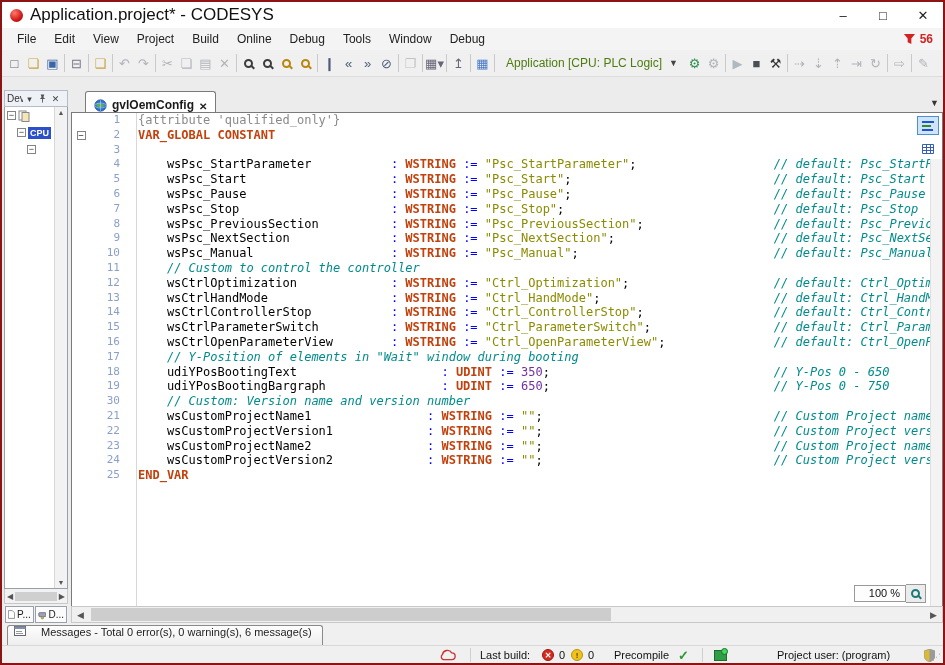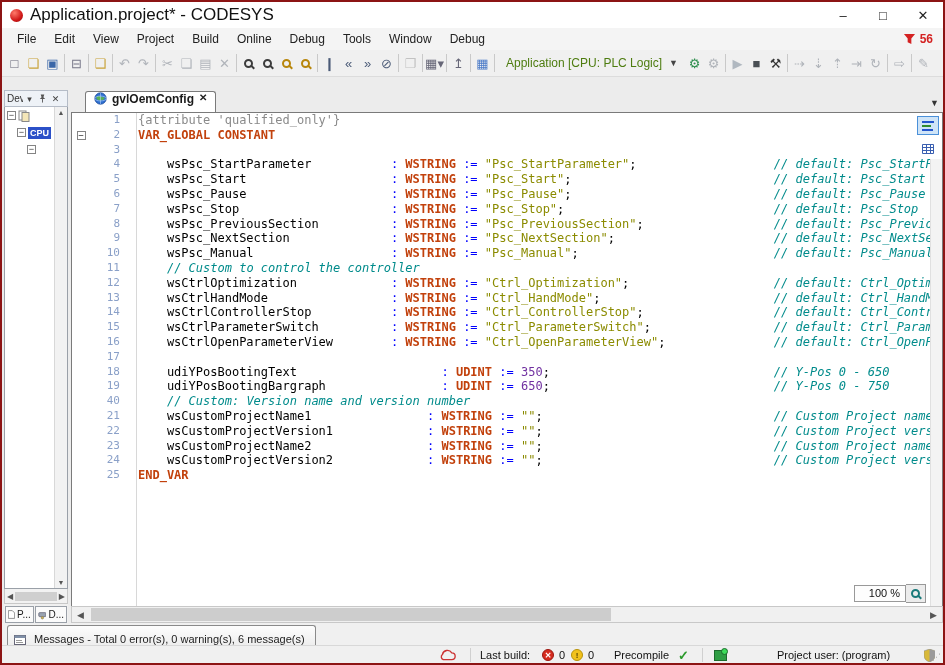--- a/index.html
+++ b/index.html
@@ -46,21 +46,21 @@
   .vscroll{position:absolute;right:0;top:0;bottom:0;width:13px;background:#f2f2f2;border-left:1px solid #d8d8d8;display:flex;flex-direction:column;justify-content:space-between;align-items:center;font-size:7px;color:#555}
   .vscroll span{padding:2px 0}
   .dockhs{height:15px;background:#f2f2f2;border:1px solid #c8c8c8;border-top:none;display:flex;align-items:center;justify-content:space-between;font-size:8px;color:#555;padding:0 2px}
   .dockhs .hthumb{flex:1;height:9px;background:#cfcfcf;margin:0 2px}
   .docktabs{height:19px;display:flex;align-items:flex-end;gap:1px;padding:1px 1px 0}
   .dtab{height:17px;border:1px solid #9aa0a8;background:#fbfbfb;display:flex;align-items:center;font-size:10px;padding:0 2px;gap:2px;white-space:nowrap;overflow:hidden}
 
   
   .editor{flex:1 1 auto;display:flex;flex-direction:column;margin-left:3px;min-width:0;min-height:0}
   .tabrow{height:22px;display:flex;align-items:flex-end;position:relative}
-  .etab{height:21px;background:#fff;border:1px solid #7a7a7a;border-bottom:none;border-top-left-radius:3px;border-top-right-radius:3px;display:flex;align-items:flex-start;gap:5px;padding:0 8px;margin-left:14px;z-index:2;font-weight:bold}
+  .etab{height:21px;background:#fff;border:1px solid #7a7a7a;border-bottom:none;border-top-left-radius:3px;border-top-right-radius:3px;display:flex;align-items:flex-end;gap:5px;padding:0 8px;margin-left:14px;z-index:2;font-weight:bold}
   .etab .closex{font-size:10px;font-weight:bold;color:#222}
   .tab-overflow{position:absolute;right:4px;bottom:4px;font-size:9px;color:#333}
   .editbody{flex:1 1 auto;background:#fff;border:1px solid #7a7a7a;border-bottom:none;position:relative;overflow:hidden}
   .codewrap{position:absolute;inset:0;overflow:hidden}
   .gutterline{position:absolute;left:64px;top:0;bottom:0;width:1px;background:#d8d8d8}
   .crow{height:14.8px;line-height:14.8px;display:flex;white-space:pre;font-family:"DejaVu Sans Mono","Liberation Mono",monospace;font-size:12px}
   .cfold{width:18px;flex:0 0 auto;display:flex;align-items:center;justify-content:center}
   .cnum{width:40px;flex:0 0 auto;text-align:right;padding-right:10px;color:#8aa0c8;font-size:11px;font-family:"DejaVu Sans Mono","Liberation Mono",monospace}
   .ctext{padding-left:8px;flex:1 1 auto;overflow:hidden}
   .tok-a{color:#8a8a8a}
@@ -77,21 +77,21 @@
   .zoomctl{position:absolute;right:16px;bottom:3px;display:flex;align-items:center;z-index:3}
   .zoomval{width:52px;height:17px;border:1px solid #999;background:#fdfdfd;font-size:11px;text-align:right;padding:1px 5px 0 0;color:#111}
   .zoombtn{width:20px;height:19px;border:1px solid #999;border-left:none;background:#ececec;display:flex;align-items:center;justify-content:center}
   .ehscroll{height:17px;background:#f0f0f0;border:1px solid #c8c8c8;display:flex;align-items:center;flex:0 0 auto}
   .harr{width:17px;text-align:center;font-size:9px;color:#555}
   .hthumb2{height:13px;background:#cdcdcd;flex:0 0 520px;margin-left:2px}
   .hsp{flex:1}
 
   
   .msgbar{height:22px;background:#f0f0f0;display:flex;align-items:flex-end;padding-left:5px;flex:0 0 auto}
-  .msgtab{height:20px;border:1px solid #8a8a8a;border-bottom:none;border-top-left-radius:3px;border-top-right-radius:3px;background:linear-gradient(#fdfdfd,#eee);display:flex;align-items:flex-end;gap:8px;padding:0 10px 0 6px;font-size:11px;color:#222}
+  .msgtab{height:20px;border:1px solid #8a8a8a;border-bottom:none;border-top-left-radius:3px;border-top-right-radius:3px;background:linear-gradient(#fdfdfd,#eee);display:flex;align-items:flex-start;gap:15px;padding:0 10px 0 6px;font-size:11px;color:#222}
 
   
   .statusbar{height:18px;background:#f0f0f0;border-top:1px solid #d8d8d8;position:relative;font-size:11px;color:#111;flex:0 0 auto}
   .sb{position:absolute;top:0;height:18px;display:flex;align-items:center}
   .circ{width:12px;height:12px;border-radius:50%;display:inline-flex;align-items:center;justify-content:center;font-size:8px;font-weight:bold;color:#fff}
   .circ.err{background:#d52b1e;border:1px solid #9c1710}
   .circ.warn{background:#f2c21c;border:1px solid #b8930a;color:#5a4500}
   .checkmark{color:#2c9a2c;font-weight:bold;font-size:13px}
   .devok{width:13px;height:11px;background:#2f9e44;border:1px solid #1c6b2c;position:relative}
   .devok::after{content:"";position:absolute;right:-2px;top:-3px;width:5px;height:5px;border-radius:50%;background:#3ddc5a;border:1px solid #1c6b2c}
@@ -332,24 +332,24 @@
             <div class="crow"><span class="cfold"></span><span class="cnum">7</span><span class="ctext"><span class="tok-i">    wsPsc_Stop</span><span class="tok-p">                     </span><span class="tok-o">: </span><span class="tok-k">WSTRING</span><span class="tok-p"> </span><span class="tok-o">:=</span><span class="tok-p"> </span><span class="tok-s">"Psc_Stop"</span><span class="tok-p">;                             </span><span class="tok-c">// default: Psc_Stop</span></span></div>
             <div class="crow"><span class="cfold"></span><span class="cnum">8</span><span class="ctext"><span class="tok-i">    wsPsc_PreviousSection</span><span class="tok-p">          </span><span class="tok-o">: </span><span class="tok-k">WSTRING</span><span class="tok-p"> </span><span class="tok-o">:=</span><span class="tok-p"> </span><span class="tok-s">"Psc_PreviousSection"</span><span class="tok-p">;                  </span><span class="tok-c">// default: Psc_PreviousSection</span></span></div>
             <div class="crow"><span class="cfold"></span><span class="cnum">9</span><span class="ctext"><span class="tok-i">    wsPsc_NextSection</span><span class="tok-p">              </span><span class="tok-o">: </span><span class="tok-k">WSTRING</span><span class="tok-p"> </span><span class="tok-o">:=</span><span class="tok-p"> </span><span class="tok-s">"Psc_NextSection"</span><span class="tok-p">;                      </span><span class="tok-c">// default: Psc_NextSection</span></span></div>
             <div class="crow"><span class="cfold"></span><span class="cnum">10</span><span class="ctext"><span class="tok-i">    wsPsc_Manual</span><span class="tok-p">                   </span><span class="tok-o">: </span><span class="tok-k">WSTRING</span><span class="tok-p"> </span><span class="tok-o">:=</span><span class="tok-p"> </span><span class="tok-s">"Psc_Manual"</span><span class="tok-p">;                           </span><span class="tok-c">// default: Psc_Manual</span></span></div>
             <div class="crow"><span class="cfold"></span><span class="cnum">11</span><span class="ctext"><span class="tok-p">    </span><span class="tok-c">// Custom to control the controller</span></span></div>
             <div class="crow"><span class="cfold"></span><span class="cnum">12</span><span class="ctext"><span class="tok-i">    wsCtrlOptimization</span><span class="tok-p">             </span><span class="tok-o">: </span><span class="tok-k">WSTRING</span><span class="tok-p"> </span><span class="tok-o">:=</span><span class="tok-p"> </span><span class="tok-s">"Ctrl_Optimization"</span><span class="tok-p">;                    </span><span class="tok-c">// default: Ctrl_Optimization</span></span></div>
             <div class="crow"><span class="cfold"></span><span class="cnum">13</span><span class="ctext"><span class="tok-i">    wsCtrlHandMode</span><span class="tok-p">                 </span><span class="tok-o">: </span><span class="tok-k">WSTRING</span><span class="tok-p"> </span><span class="tok-o">:=</span><span class="tok-p"> </span><span class="tok-s">"Ctrl_HandMode"</span><span class="tok-p">;                        </span><span class="tok-c">// default: Ctrl_HandMode</span></span></div>
             <div class="crow"><span class="cfold"></span><span class="cnum">14</span><span class="ctext"><span class="tok-i">    wsCtrlControllerStop</span><span class="tok-p">           </span><span class="tok-o">: </span><span class="tok-k">WSTRING</span><span class="tok-p"> </span><span class="tok-o">:=</span><span class="tok-p"> </span><span class="tok-s">"Ctrl_ControllerStop"</span><span class="tok-p">;                  </span><span class="tok-c">// default: Ctrl_ControllerStop</span></span></div>
             <div class="crow"><span class="cfold"></span><span class="cnum">15</span><span class="ctext"><span class="tok-i">    wsCtrlParameterSwitch</span><span class="tok-p">          </span><span class="tok-o">: </span><span class="tok-k">WSTRING</span><span class="tok-p"> </span><span class="tok-o">:=</span><span class="tok-p"> </span><span class="tok-s">"Ctrl_ParameterSwitch"</span><span class="tok-p">;                 </span><span class="tok-c">// default: Ctrl_ParameterSwitch</span></span></div>
             <div class="crow"><span class="cfold"></span><span class="cnum">16</span><span class="ctext"><span class="tok-i">    wsCtrlOpenParameterView</span><span class="tok-p">        </span><span class="tok-o">: </span><span class="tok-k">WSTRING</span><span class="tok-p"> </span><span class="tok-o">:=</span><span class="tok-p"> </span><span class="tok-s">"Ctrl_OpenParameterView"</span><span class="tok-p">;               </span><span class="tok-c">// default: Ctrl_OpenParameterView</span></span></div>
-            <div class="crow"><span class="cfold"></span><span class="cnum">17</span><span class="ctext"><span class="tok-p">    </span></span></div>
+            <div class="crow"><span class="cfold"></span><span class="cnum">17</span><span class="ctext"><span class="tok-p">    </span><span class="tok-c">// Y-Position of elements in "Wait" window during booting</span></span></div>
             <div class="crow"><span class="cfold"></span><span class="cnum">18</span><span class="ctext"><span class="tok-i">    udiYPosBootingText</span><span class="tok-p">                    </span><span class="tok-o">: </span><span class="tok-k">UDINT</span><span class="tok-p"> </span><span class="tok-o">:=</span><span class="tok-p"> </span><span class="tok-n">350</span><span class="tok-p">;                               </span><span class="tok-c">// Y-Pos 0 - 650</span></span></div>
             <div class="crow"><span class="cfold"></span><span class="cnum">19</span><span class="ctext"><span class="tok-i">    udiYPosBootingBargraph</span><span class="tok-p">                </span><span class="tok-o">: </span><span class="tok-k">UDINT</span><span class="tok-p"> </span><span class="tok-o">:=</span><span class="tok-p"> </span><span class="tok-n">650</span><span class="tok-p">;                               </span><span class="tok-c">// Y-Pos 0 - 750</span></span></div>
-            <div class="crow"><span class="cfold"></span><span class="cnum">40</span><span class="ctext"><span class="tok-p">    </span><span class="tok-c">// Custom: Version name and version number</span></span></div>
+            <div class="crow"><span class="cfold"></span><span class="cnum">30</span><span class="ctext"><span class="tok-p">    </span><span class="tok-c">// Custom: Version name and version number</span></span></div>
             <div class="crow"><span class="cfold"></span><span class="cnum">21</span><span class="ctext"><span class="tok-i">    wsCustomProjectName1</span><span class="tok-p">                </span><span class="tok-o">: </span><span class="tok-k">WSTRING</span><span class="tok-p"> </span><span class="tok-o">:=</span><span class="tok-p"> </span><span class="tok-s">""</span><span class="tok-p">;                                </span><span class="tok-c">// Custom Project name. nc</span></span></div>
             <div class="crow"><span class="cfold"></span><span class="cnum">22</span><span class="ctext"><span class="tok-i">    wsCustomProjectVersion1</span><span class="tok-p">             </span><span class="tok-o">: </span><span class="tok-k">WSTRING</span><span class="tok-p"> </span><span class="tok-o">:=</span><span class="tok-p"> </span><span class="tok-s">""</span><span class="tok-p">;                                </span><span class="tok-c">// Custom Project version.</span></span></div>
             <div class="crow"><span class="cfold"></span><span class="cnum">23</span><span class="ctext"><span class="tok-i">    wsCustomProjectName2</span><span class="tok-p">                </span><span class="tok-o">: </span><span class="tok-k">WSTRING</span><span class="tok-p"> </span><span class="tok-o">:=</span><span class="tok-p"> </span><span class="tok-s">""</span><span class="tok-p">;                                </span><span class="tok-c">// Custom Project name. nc</span></span></div>
             <div class="crow"><span class="cfold"></span><span class="cnum">24</span><span class="ctext"><span class="tok-i">    wsCustomProjectVersion2</span><span class="tok-p">             </span><span class="tok-o">: </span><span class="tok-k">WSTRING</span><span class="tok-p"> </span><span class="tok-o">:=</span><span class="tok-p"> </span><span class="tok-s">""</span><span class="tok-p">;                                </span><span class="tok-c">// Custom Project version.</span></span></div>
             <div class="crow"><span class="cfold"></span><span class="cnum">25</span><span class="ctext"><span class="tok-k">END_VAR</span></span></div>
           </div>
         <div class="etrack"></div>
         <div class="viewtoggles">
           <span class="vtbtn active">
             <svg width="12" height="10">

